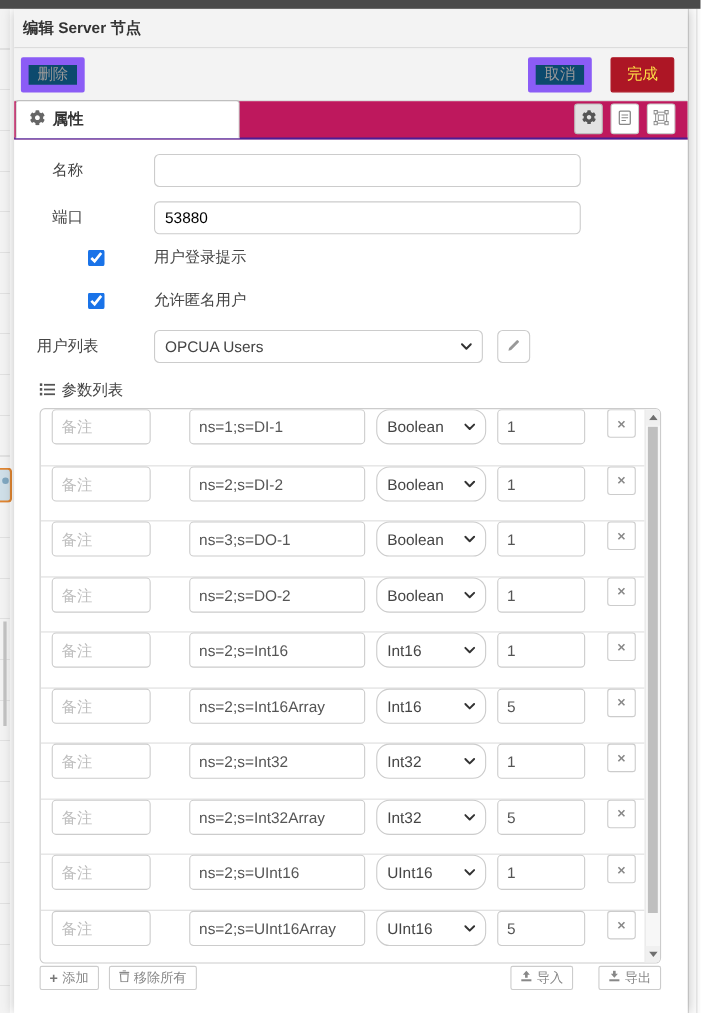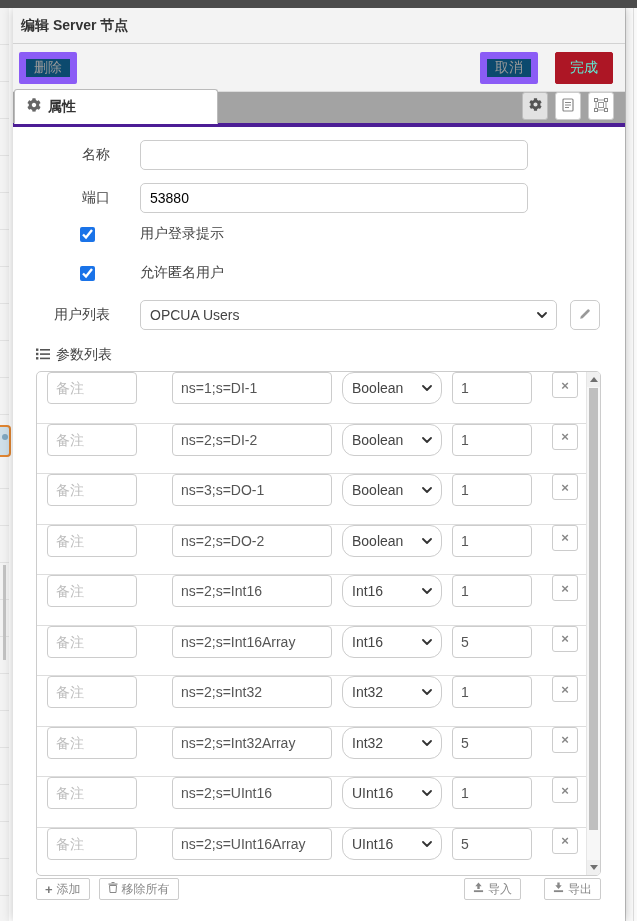--- a/index.html
+++ b/index.html
@@ -20,44 +20,44 @@
 
   
   .tray { position:absolute; left:13px; top:8px; width:612px; bottom:0; background:#fff;
     box-shadow:0 0 10px rgba(0,0,0,.25); z-index:10; }
   .tray-header { height:36px; background:#f3f3f3; border-bottom:1px solid #d2d2d2;
     padding:0 8px; line-height:35px; font-size:14px; font-weight:bold; color:#333; }
   .tray-toolbar { height:48px; background:#f3f3f3; border-bottom:1px solid #dcdcdc;
     display:flex; align-items:center; padding:0 12px 0 6px; }
   .btn { height:32px; min-width:58px; font-size:14px; border-radius:2px; cursor:pointer; }
   .btn-plain { background:#0c4a6e; border:7px solid #8b5cf6; color:#999; }
-  .btn-red  { background:#AD1625; border:1px solid #AD1625; color:#5eead4;text-align:center; }
+  .btn-red  { background:#AD1625; border:1px solid #AD1625; color:#fde047;text-align:center; }
   .btn-cancel { margin-left:auto; margin-right:17px; }
 
-  .tabbar { position:relative; height:35px; background:#a3a3a3; border-bottom:4px solid #4c1d95; display:flex; align-items:flex-end; }
+  .tabbar { position:relative; height:35px; background:#be185d; border-bottom:2px solid #4c1d95; display:flex; align-items:flex-end; }
   .tab { width:204px; height:35px; margin-left:1px; margin-bottom:-1px; background:#fff;
     border:1px solid #bbb; border-bottom:1px solid #fff; border-radius:3px 3px 0 0;
     display:flex; align-items:center; gap:7px; padding-left:12px; font-size:14px; font-weight:bold; color:#333; cursor:pointer; }
   .tab-tools { position:absolute; right:11px; bottom:3px; display:flex; gap:7px; }
   .tool-btn { width:26px; height:28px; background:#fff; border:1px solid #ccc; border-radius:3px;
     display:flex; align-items:center; justify-content:center; cursor:pointer; }
   .tool-btn.active { background:#e2e2e2; border-color:#bdbdbd; }
 
   .form { position:absolute; top:119px; left:0; right:0; bottom:0; background:#fff; padding-top:13px; }
   .frow { display:flex; align-items:center; height:30px; margin-bottom:13px; }
-  .frow label { width:127px; padding-right:30px; text-align:right; font-size:14px; color:#444; }
+  .frow label { width:127px; padding-right:30px; text-align:center; font-size:14px; color:#444; }
   .text-input { width:388px; height:30px; border:1px solid #ccc; border-radius:5px; padding:0 9px; font-size:14px; color:#000000; outline:none; }
   .crow { display:flex; align-items:center; height:16px; margin:0 0 19px 67px; }
   .crow.first { margin-top:23px; }
   .crow input[type=checkbox] { width:15px; height:15px; accent-color:#1a73e8; cursor:pointer; }
   .crow label { margin-left:45px; font-size:14px; color:#444; cursor:default; }
   .fake-select { position:relative; height:30px; border:1px solid #ccc; border-radius:5px;
     display:flex; align-items:center; padding:0 24px 0 9px; font-size:14px; color:#444; background:#fff; cursor:pointer; }
   .fake-select .chev { position:absolute; right:9px; top:50%; transform:translateY(-50%); display:flex; }
-  .userlist-select { width:417px; }
+  .userlist-select { width:299px; }
   .edit-btn { width:30px; height:30px; margin-left:13px; background:#fff; border:1px solid #ccc; border-radius:5px;
     display:flex; align-items:center; justify-content:center; cursor:pointer; }
 
   .plist-header { margin:16px 0 7px 23px; display:flex; align-items:center; gap:6px; font-size:14px; color:#444; }
   .pcontainer { position:relative; margin-left:23px; width:565px; height:505px; border:1px solid #ccc; border-radius:5px; overflow:hidden; background:#fff; }
   .prows { position:absolute; left:0; top:0; right:14px; }
   .prow { height:50.5px; display:flex; align-items:flex-start; padding-left:10px; }
   .prow + .prow { border-top:1px solid #ddd; }
   .prow input { height:32px; border:1px solid #ccc; border-radius:4px; padding:0 8px; font-size:14px; color:#555; outline:none; }
   .prow input::placeholder { color:#bdbdbd; }

